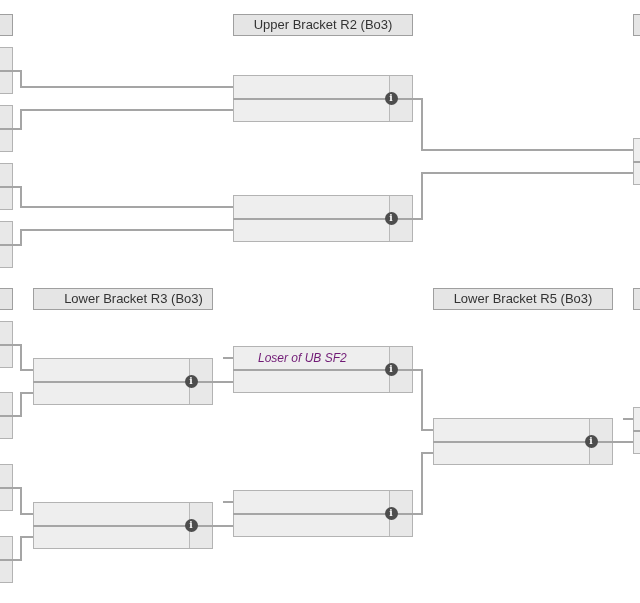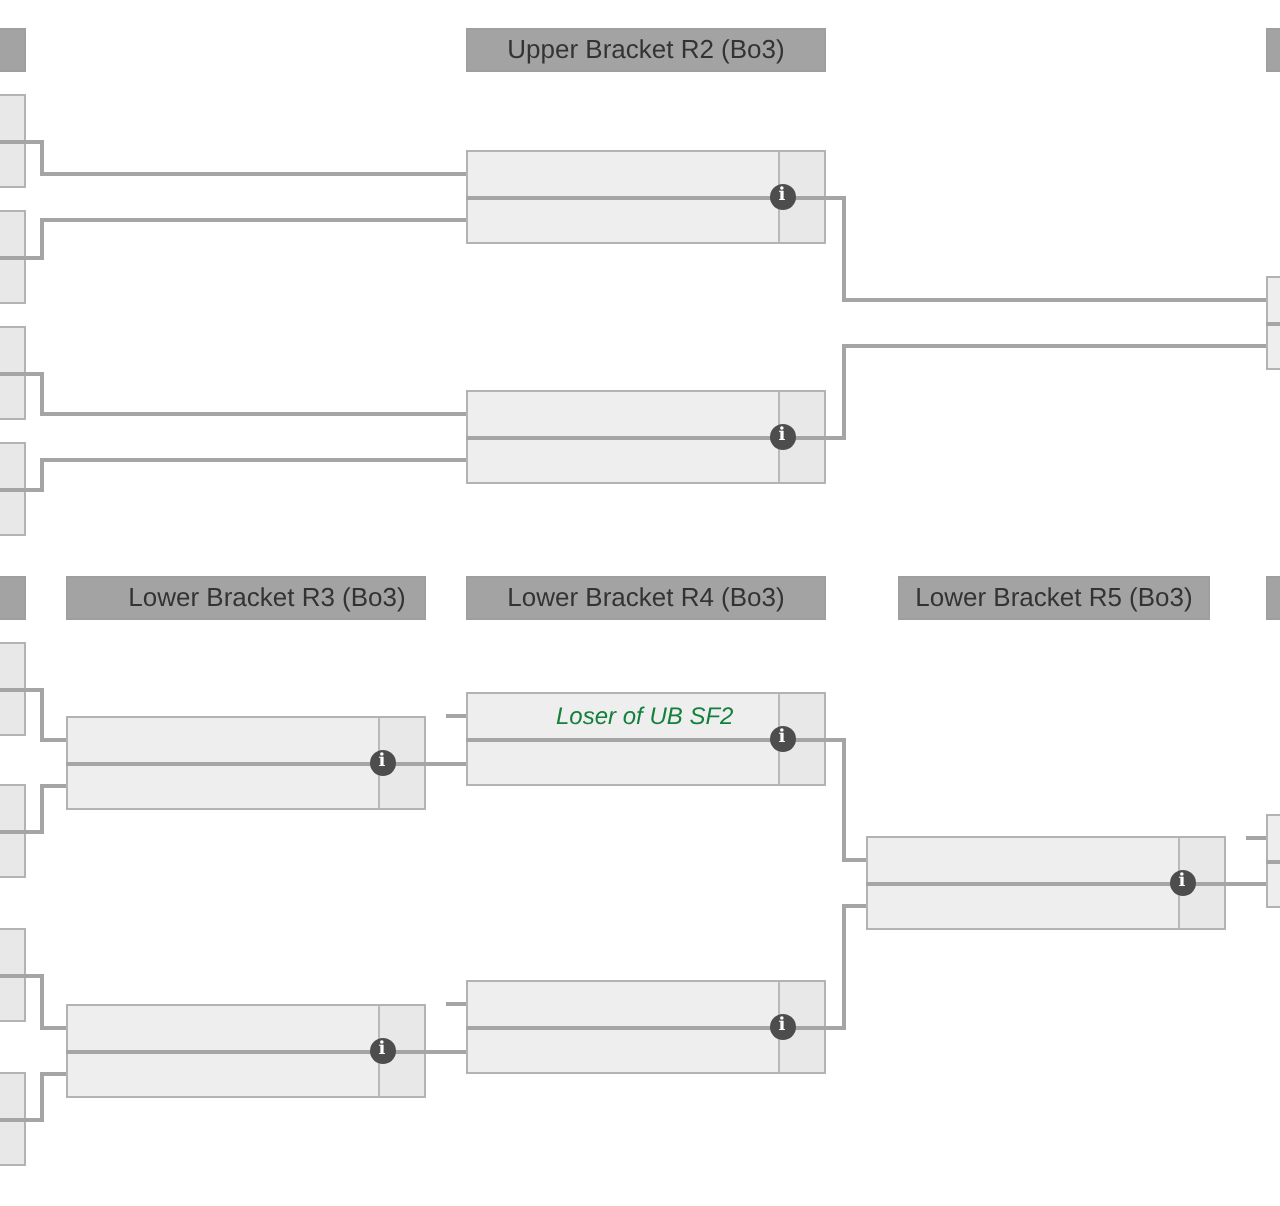--- a/index.html
+++ b/index.html
@@ -8,21 +8,21 @@
     width: 640px;
     height: 603px;
     overflow: hidden;
     background: #ffffff;
     font-family: "Liberation Sans", sans-serif;
   }
   .round-header {
     position: absolute;
     height: 22px;
     box-sizing: border-box;
-    background: #a3a3a3;
+    background: #e5e5e5;
     border: 1px solid #9f9f9f;
     color: #333333;
     font-size: 13px;
     line-height: 20px;
     text-align: center;
     white-space: nowrap;
     overflow: hidden;
   }
   .match {
     position: absolute;
@@ -42,24 +42,23 @@
   }
   .slot {
     position: absolute;
     left: 0; right: 24px;
     height: 21.5px;
     display: flex;
     align-items: center;
     padding-left: 24px;
     font-size: 12px;
     font-style: italic;
-    color: #15803d;
+    color: #701a75;
     overflow: hidden;
     white-space: nowrap;
-    margin-left: 20px;
   }
   .slot.top { top: 0; }
   .slot.bottom { bottom: 0; }
   .divider {
     position: absolute;
     left: -1px; right: -1px;
     top: 21.5px;
     height: 2px;
     background: #a5a5a5;
     z-index: 2;
@@ -87,22 +86,21 @@
 </style>
 </head>
 <body>
 
 <div id="bracket-canvas">
     <div class="round-header" style="left: -167px; top: 14px; width: 180px;"></div>
     <div class="round-header" style="left: 233px; top: 14px; width: 180px;">Upper Bracket R2 (Bo3)</div>
     <div class="round-header" style="left: 633px; top: 14px; width: 180px;"></div>
     <div class="round-header" style="left: -167px; top: 288px; width: 180px;"></div>
     <div class="round-header" style="left: 33px; top: 288px; width: 180px; padding-left: 21px;">Lower Bracket R3 (Bo3)</div>
-    <div class="round-header" style="left: 233px; top: 288px; width: 180px;">Lower Bracket R4 (Bo3)</div>
-    <div class="round-header" style="left: 433px; top: 288px; width: 156px; margin-left: 16px;">Lower Bracket R5 (Bo3)</div>
+    <div class="round-header" style="left: 433px; top: 288px; width: 180px;">Lower Bracket R5 (Bo3)</div>
     <div class="round-header" style="left: 633px; top: 288px; width: 180px;"></div>
     <div class="match" style="left: -167px; top: 47px;">
       <div class="score-col"></div>
       <div class="divider"></div>
     </div>
     <div class="match" style="left: -167px; top: 105px;">
       <div class="score-col"></div>
       <div class="divider"></div>
     </div>
     <div class="match" style="left: -167px; top: 163px;">

